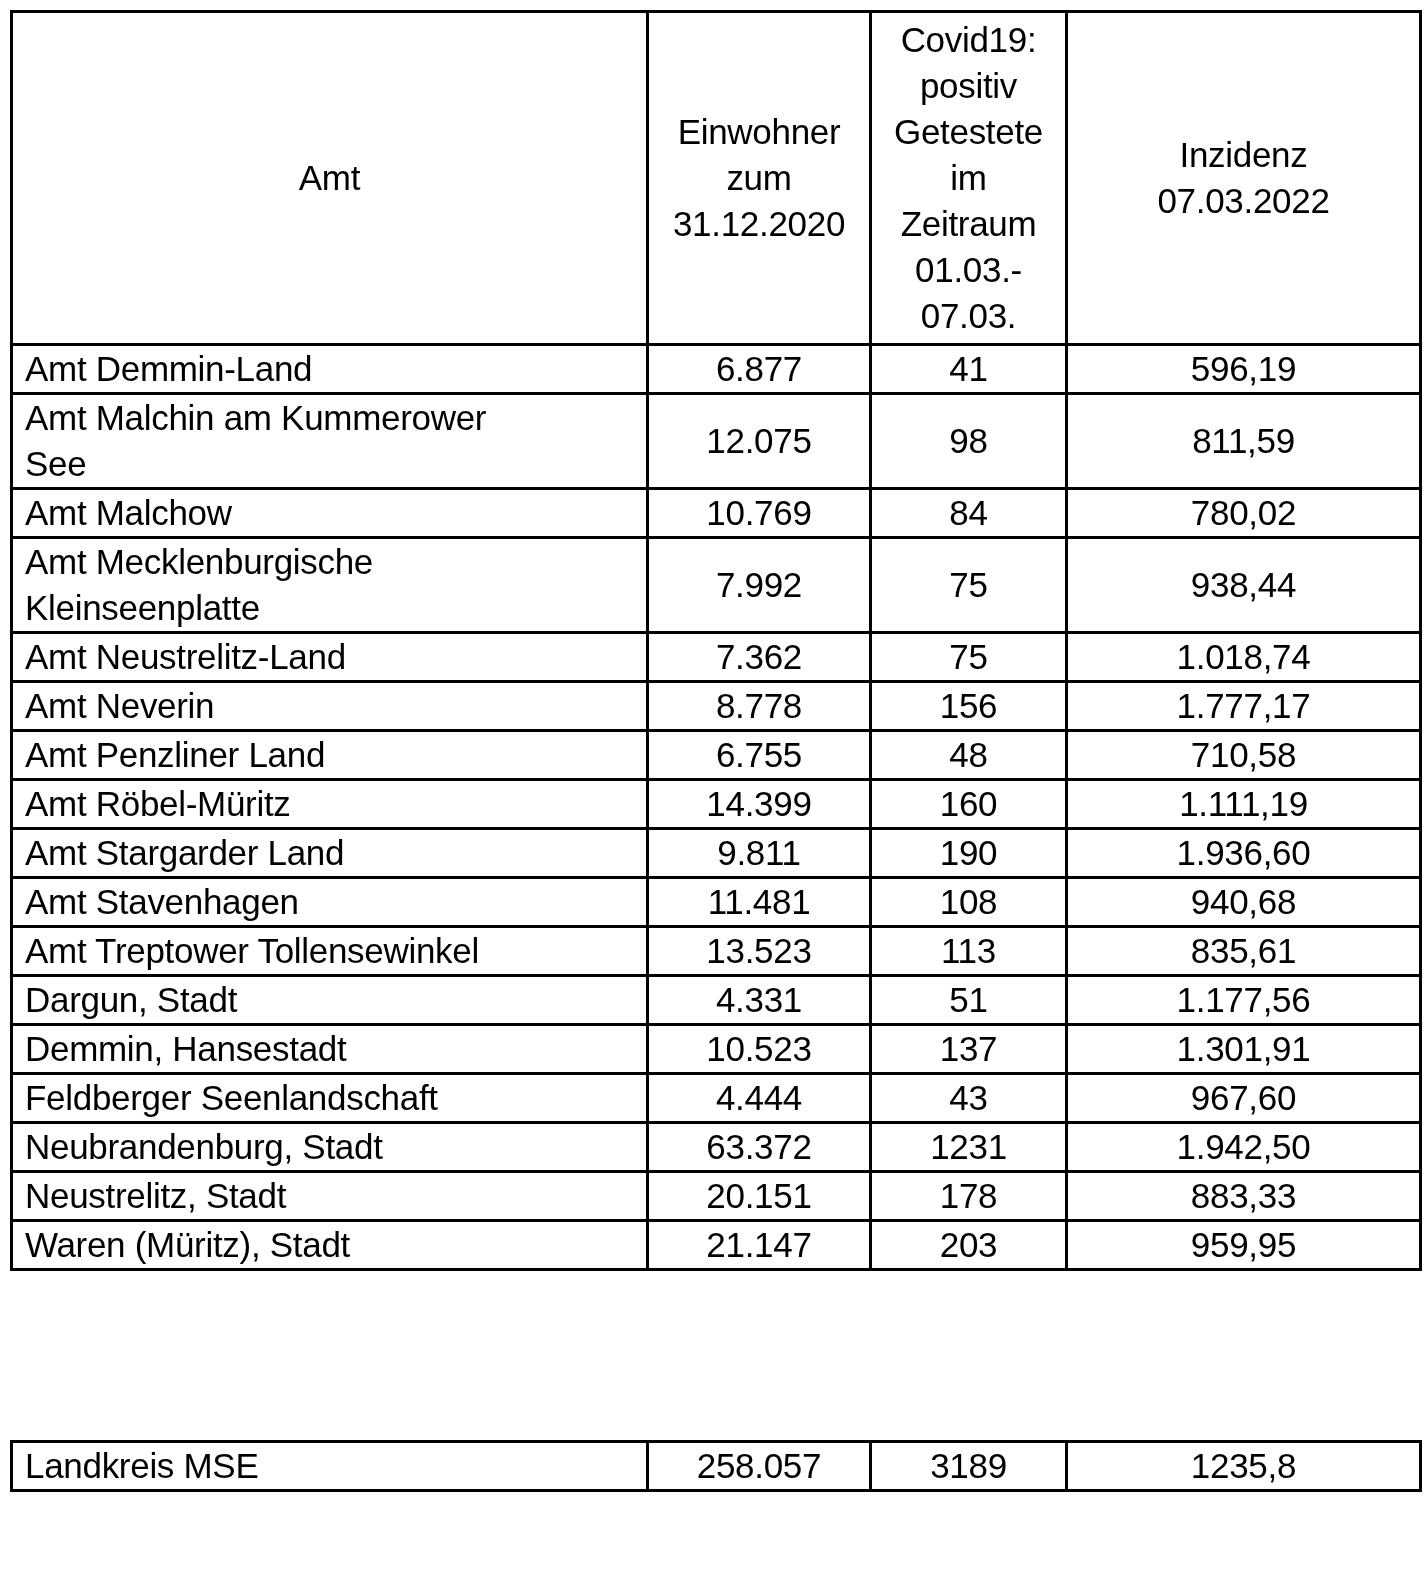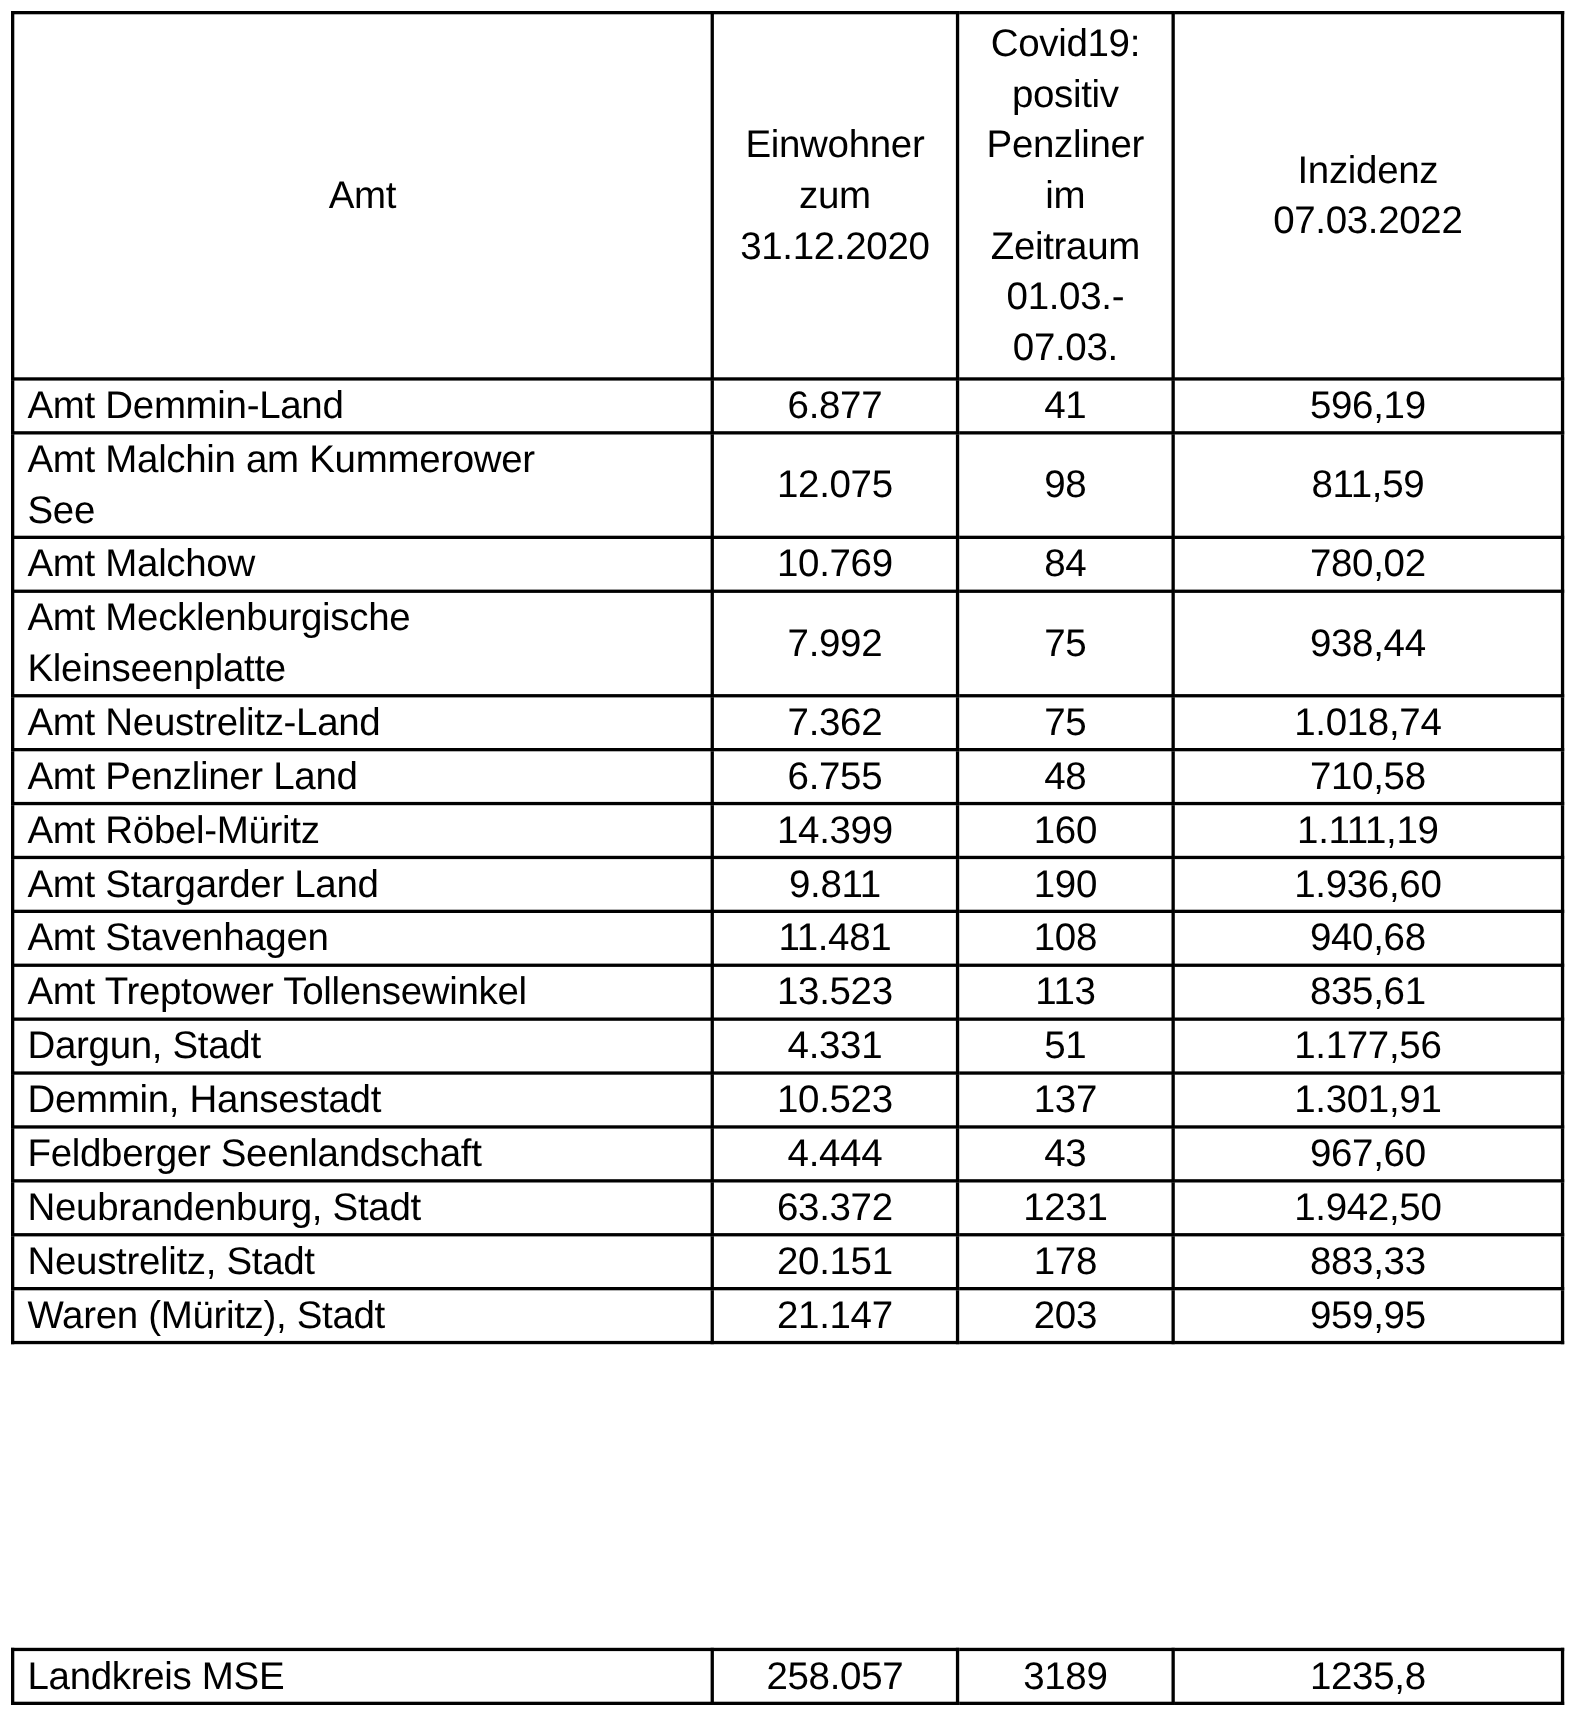--- a/index.html
+++ b/index.html
@@ -1,20 +1,20 @@
 <!DOCTYPE html>
 <html><head>
   <meta charset="utf-8">
   <style>
     html, body { margin: 0; padding: 0; background: #ffffff; }
     body { width: 1428px; height: 1570px; position: relative; font-family: "Liberation Sans", sans-serif; color: #000; }
     table { border-collapse: collapse; position: absolute; left: 10px; table-layout: fixed; }
     td, th { border: 3px solid #000; padding: 0; font-weight: normal; font-size: 35px; line-height: 46px; letter-spacing: -0.3px; }
     #main-table { top: 10px; width: 1409px; }
-    #summary-table { top: 1498px; width: 1409px; }
+    #summary-table { top: 1440px; width: 1409px; }
     col.c-amt { width: 636px; }
     col.c-ew { width: 223px; }
     col.c-pos { width: 196px; }
     col.c-inz { width: 354px; }
     th { height: 330px; text-align: center; vertical-align: middle; }
     th .hl { display: block; }
     th.h-amt { padding-bottom: 0; }
     td.name { text-align: left; padding-left: 12px; vertical-align: middle; margin-top: 20px; }
     td.num { text-align: center; vertical-align: middle; }
     tr.r1 td { height: 46px; }
@@ -37,21 +37,21 @@
           <span class="hl">Amt</span>
         </th>
       <th>
           <span class="hl">Einwohner</span>
           <span class="hl">zum</span>
           <span class="hl">31.12.2020</span>
         </th>
       <th>
           <span class="hl">Covid19:</span>
           <span class="hl">positiv</span>
-          <span class="hl">Penzliner</span>
+          <span class="hl">Getestete</span>
           <span class="hl">im</span>
           <span class="hl">Zeitraum</span>
           <span class="hl">01.03.-</span>
           <span class="hl">07.03.</span>
         </th>
       <th>
           <span class="hl">Inzidenz</span>
           <span class="hl">07.03.2022</span>
         </th>
     </tr>
@@ -91,20 +91,28 @@
         <td class="num">75</td>
         <td class="num">938,44</td>
       </tr>
       <tr class="r1">
         <td class="name">
           <span style="display: block;">Amt Neustrelitz-Land</span>
         </td>
         <td class="num">7.362</td>
         <td class="num">75</td>
         <td class="num">1.018,74</td>
+      </tr>
+      <tr class="r1">
+        <td class="name">
+          <span style="display: block;">Amt Neverin</span>
+        </td>
+        <td class="num">8.778</td>
+        <td class="num">156</td>
+        <td class="num">1.777,17</td>
       </tr>
       <tr class="r1">
         <td class="name">
           <span style="display: block;">Amt Penzliner Land</span>
         </td>
         <td class="num">6.755</td>
         <td class="num">48</td>
         <td class="num">710,58</td>
       </tr>
       <tr class="r1">

